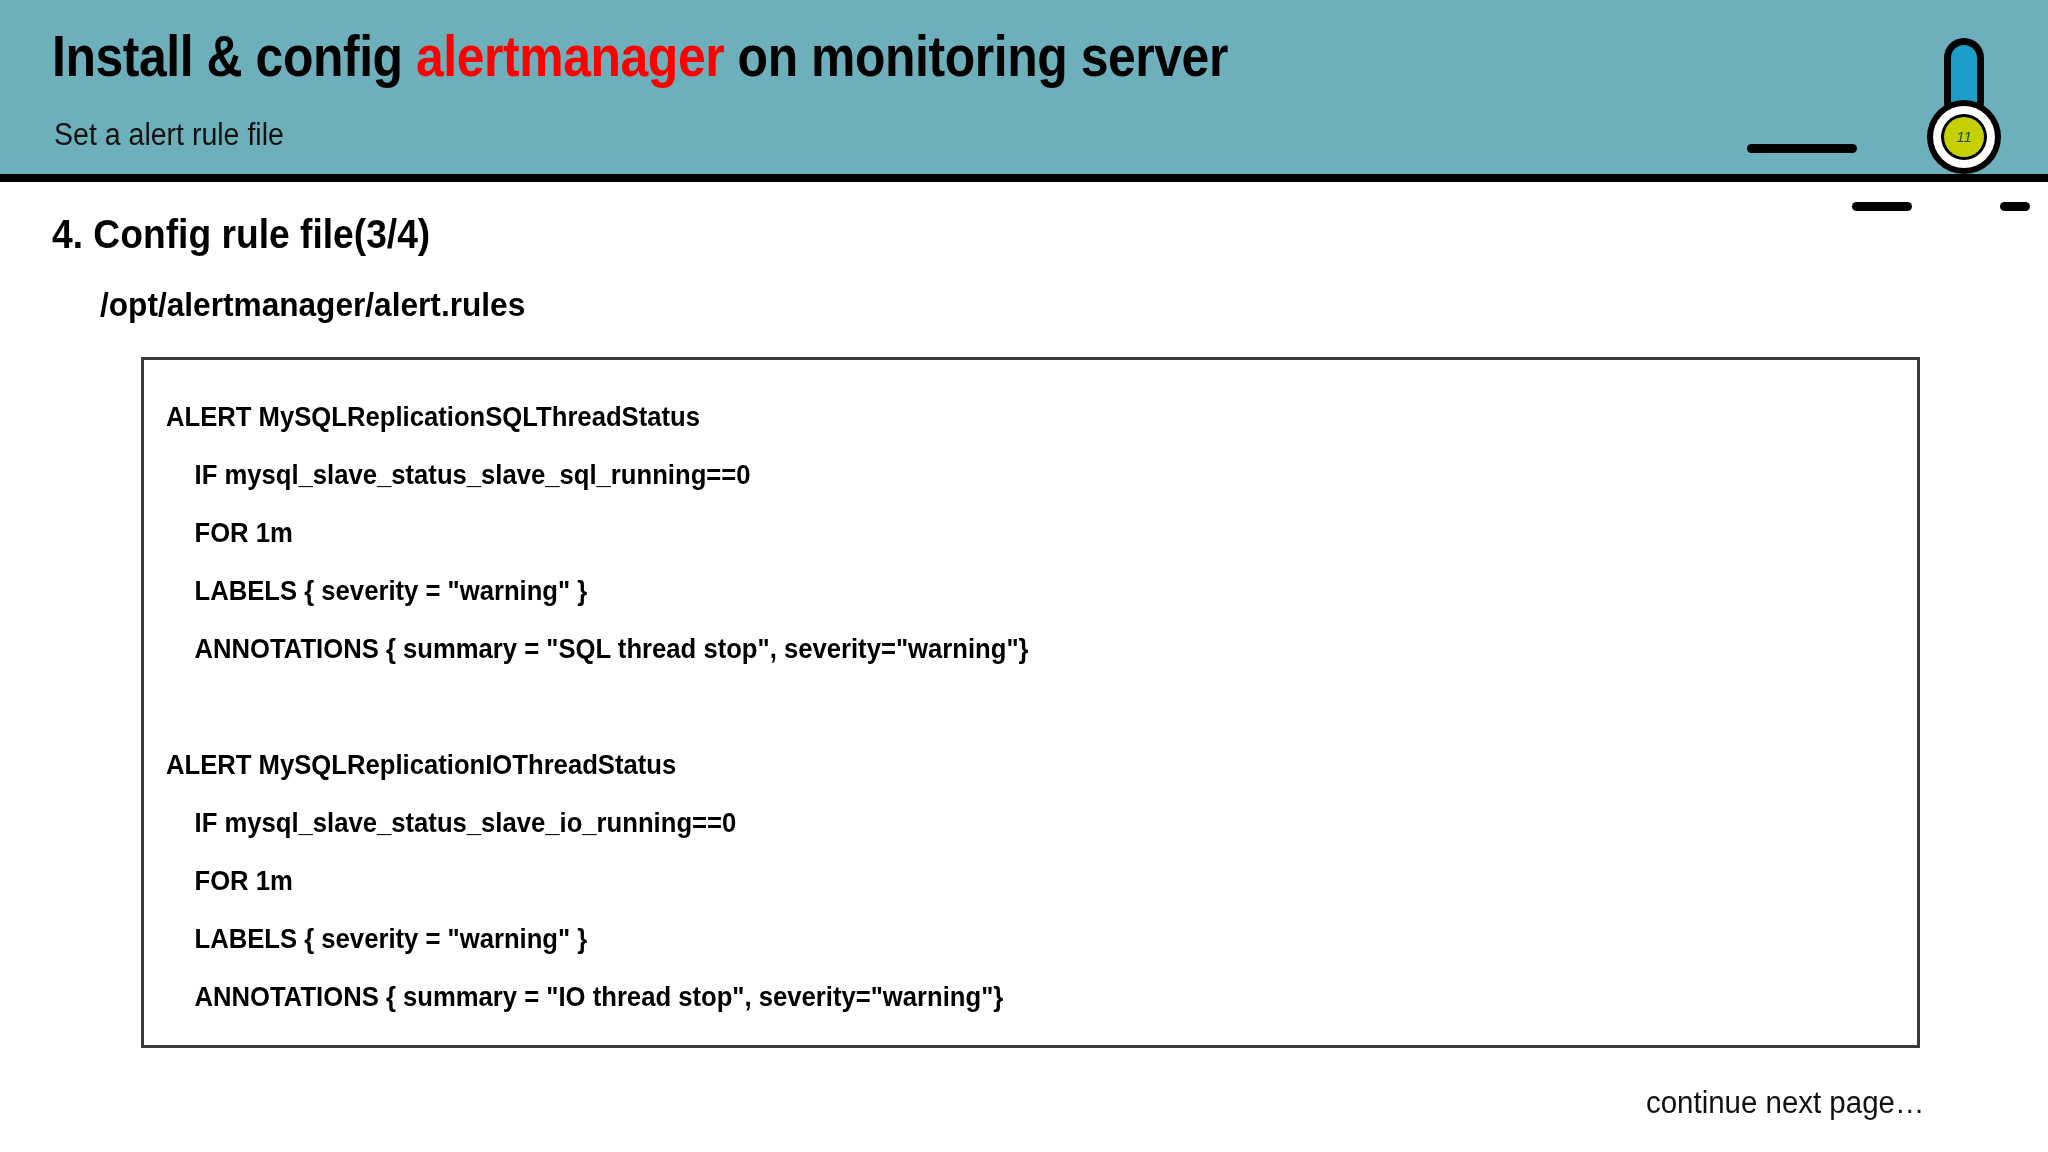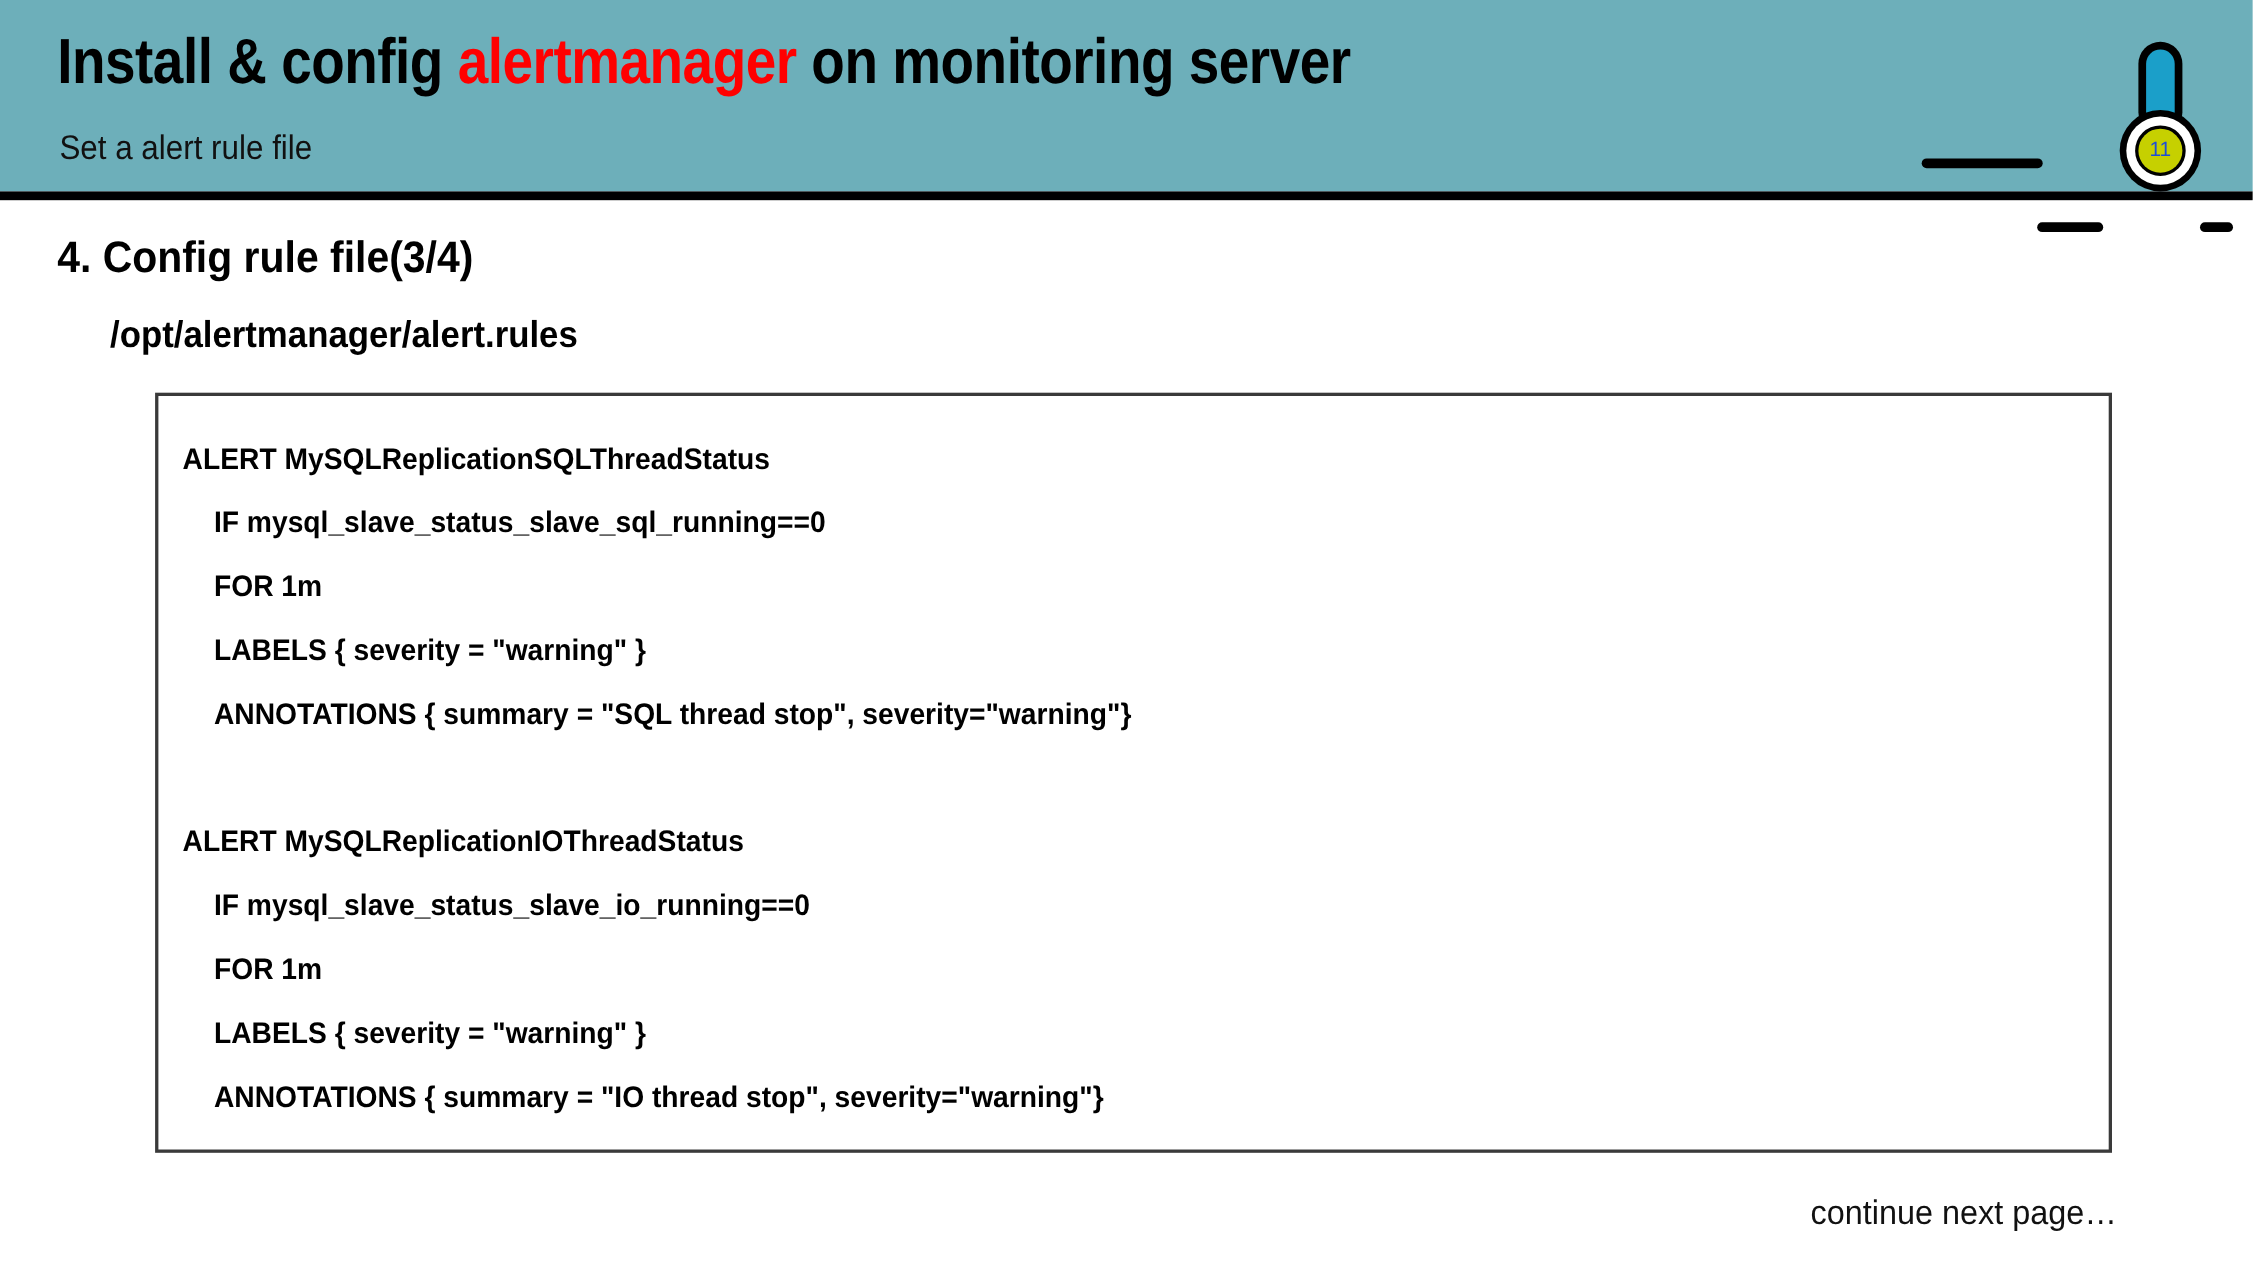--- a/index.html
+++ b/index.html
@@ -134,25 +134,26 @@
   }
 
   .marker .badge {
     position: absolute;
     left: 84px;
     top: 93px;
     width: 40px;
     height: 40px;
     border-radius: 50%;
     background: #C6D000;
-    color: #1d4ed8;
-    font-size: 19px;
+    color: #14532d;
+    font-size: 15px;
     font-weight: normal;
     line-height: 40px;
     text-align: center;
+    font-style: italic;
   }
 
   .marker .dash-left {
     position: absolute;
     left: -113px;
     top: 120px;
     width: 110px;
     height: 9px;
     background: #000000;
     border-radius: 5px;

